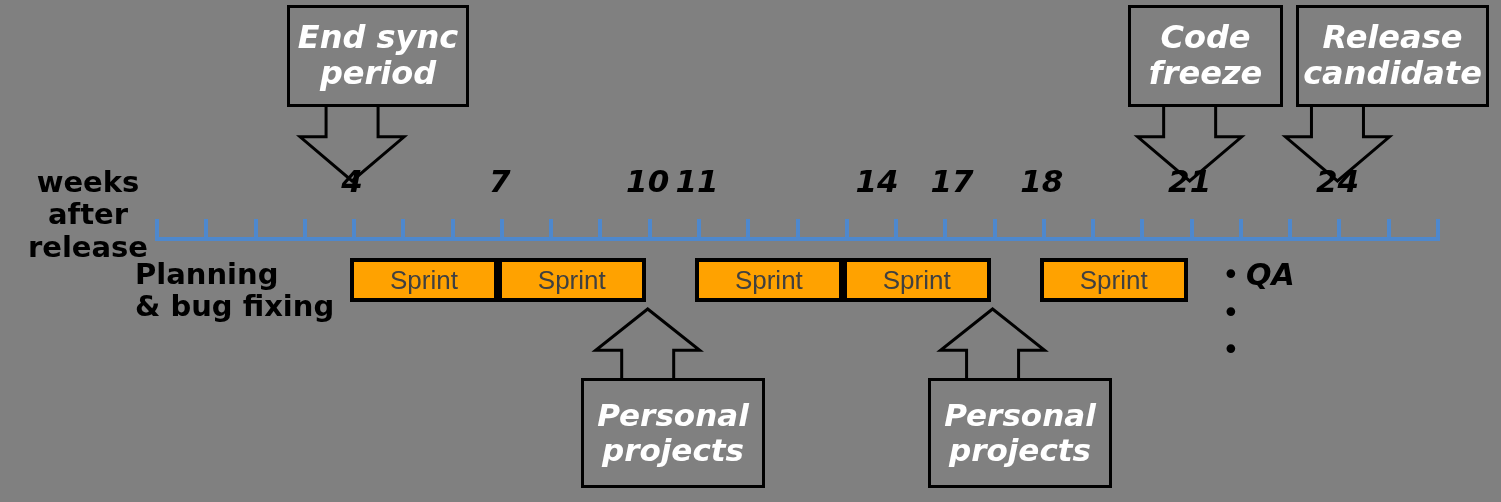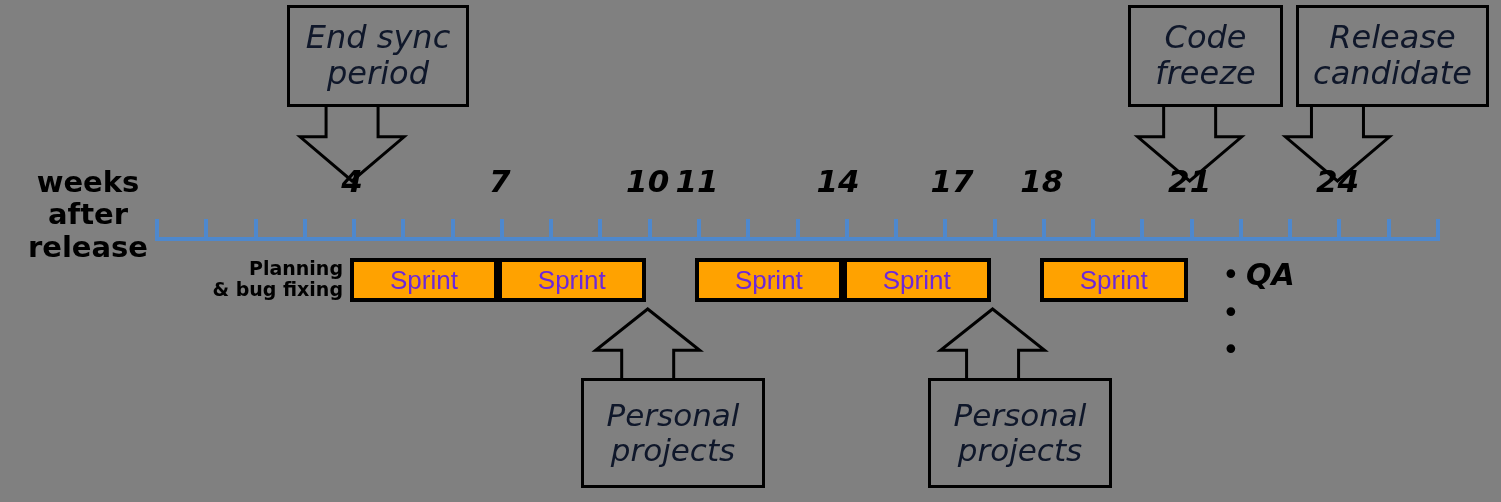--- a/index.html
+++ b/index.html
@@ -32,25 +32,25 @@
   #axis-caption {
     left: 18px;
     top: 166px;
     width: 140px;
     text-align: center;
     font-size: 29px;
   }
 
   
   #planning-label {
-    left: 143px;
+    left: 135px;
     top: 258px;
     width: 200px;
-    text-align: right;
-    font-size: 19px;
+    text-align: left;
+    font-size: 29px;
   }
 
   
   #axis {
     left: 155px;
     top: 211px;
     width: 1281px;
     height: 30px;
   }
   #axis-line {
@@ -88,43 +88,43 @@
     height: 44px;
     background: #ffa200;
     border: 4px solid #000000;
     box-sizing: border-box;
     display: flex;
     align-items: center;
     justify-content: center;
     font-size: 26px;
     font-style: normal;
     font-weight: normal;
-    color: #6d28d9;
+    color: #404040;
     font-family: "Liberation Sans", "DejaVu Sans", sans-serif;
   }
 
   
   .callout {
     position: absolute;
   }
   .callout .box {
     position: absolute;
     left: 0;
     top: 0;
     width: 100%;
     border: 3px solid #000;
     box-sizing: border-box;
     display: flex;
     align-items: center;
     justify-content: center;
     text-align: center;
     font-style: italic;
-    font-weight: normal;
+    font-weight: bold;
     font-size: 32px;
-    color: #0f172a;
+    color: #ffffff;
     line-height: 1.12;
     white-space: pre-line;
   }
   .callout svg {
     position: absolute;
     left: 0;
     overflow: visible;
   }
 
   
@@ -197,21 +197,21 @@
         <div class="tick" style="left: 1231.73px;"></div>
         <div class="tick" style="left: 1281px;"></div>
       </div>
   </div>
 
   <div id="week-labels">
       <div class="week-label" style="left: 352.077px;">4</div>
       <div class="week-label" style="left: 499.885px;">7</div>
       <div class="week-label" style="left: 647.692px;">10</div>
       <div class="week-label" style="left: 696.962px;">11</div>
-      <div class="week-label" style="left: 838px;">14</div>
+      <div class="week-label" style="left: 877px;">14</div>
       <div class="week-label" style="left: 952px;">17</div>
       <div class="week-label" style="left: 1041.85px;">18</div>
       <div class="week-label" style="left: 1189.65px; text-align: center;">21</div>
       <div class="week-label" style="left: 1337.46px;">24</div>
     </div>
 
   <div id="sprints">
       <div class="sprint" style="background: rgb(255, 162, 0); left: 350.077px; width: 147.808px;">Sprint</div>
       <div class="sprint" style="background: rgb(255, 162, 0); left: 497.885px; width: 147.808px;">Sprint</div>
       <div class="sprint" style="background: rgb(255, 162, 0); left: 694.962px; width: 147.808px;">Sprint</div>

